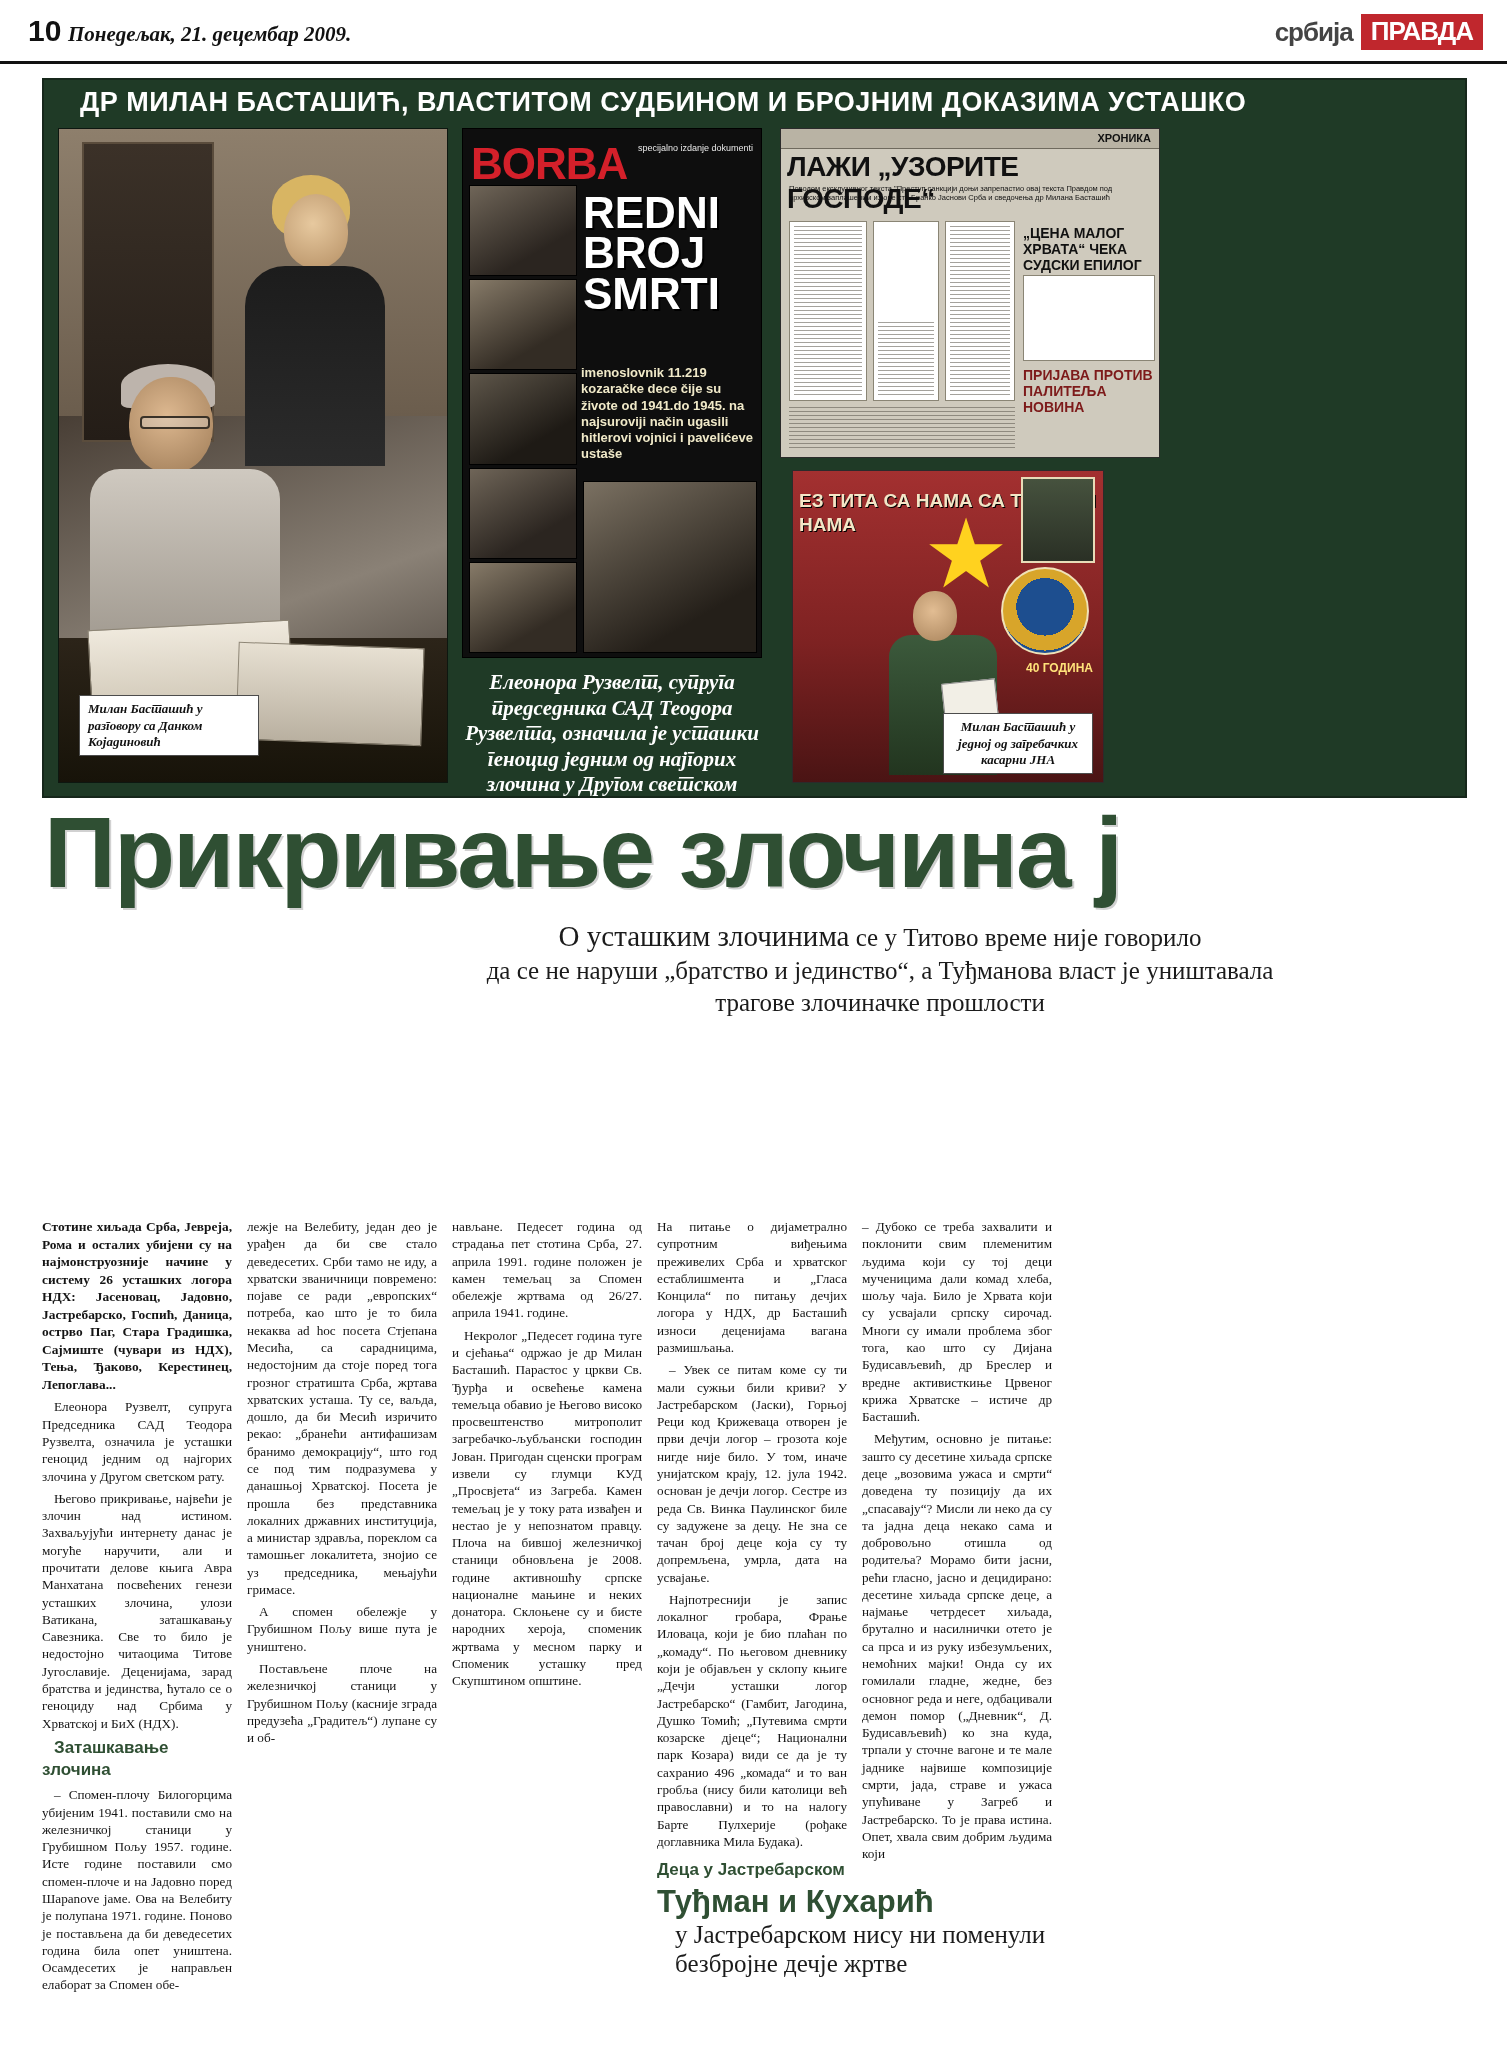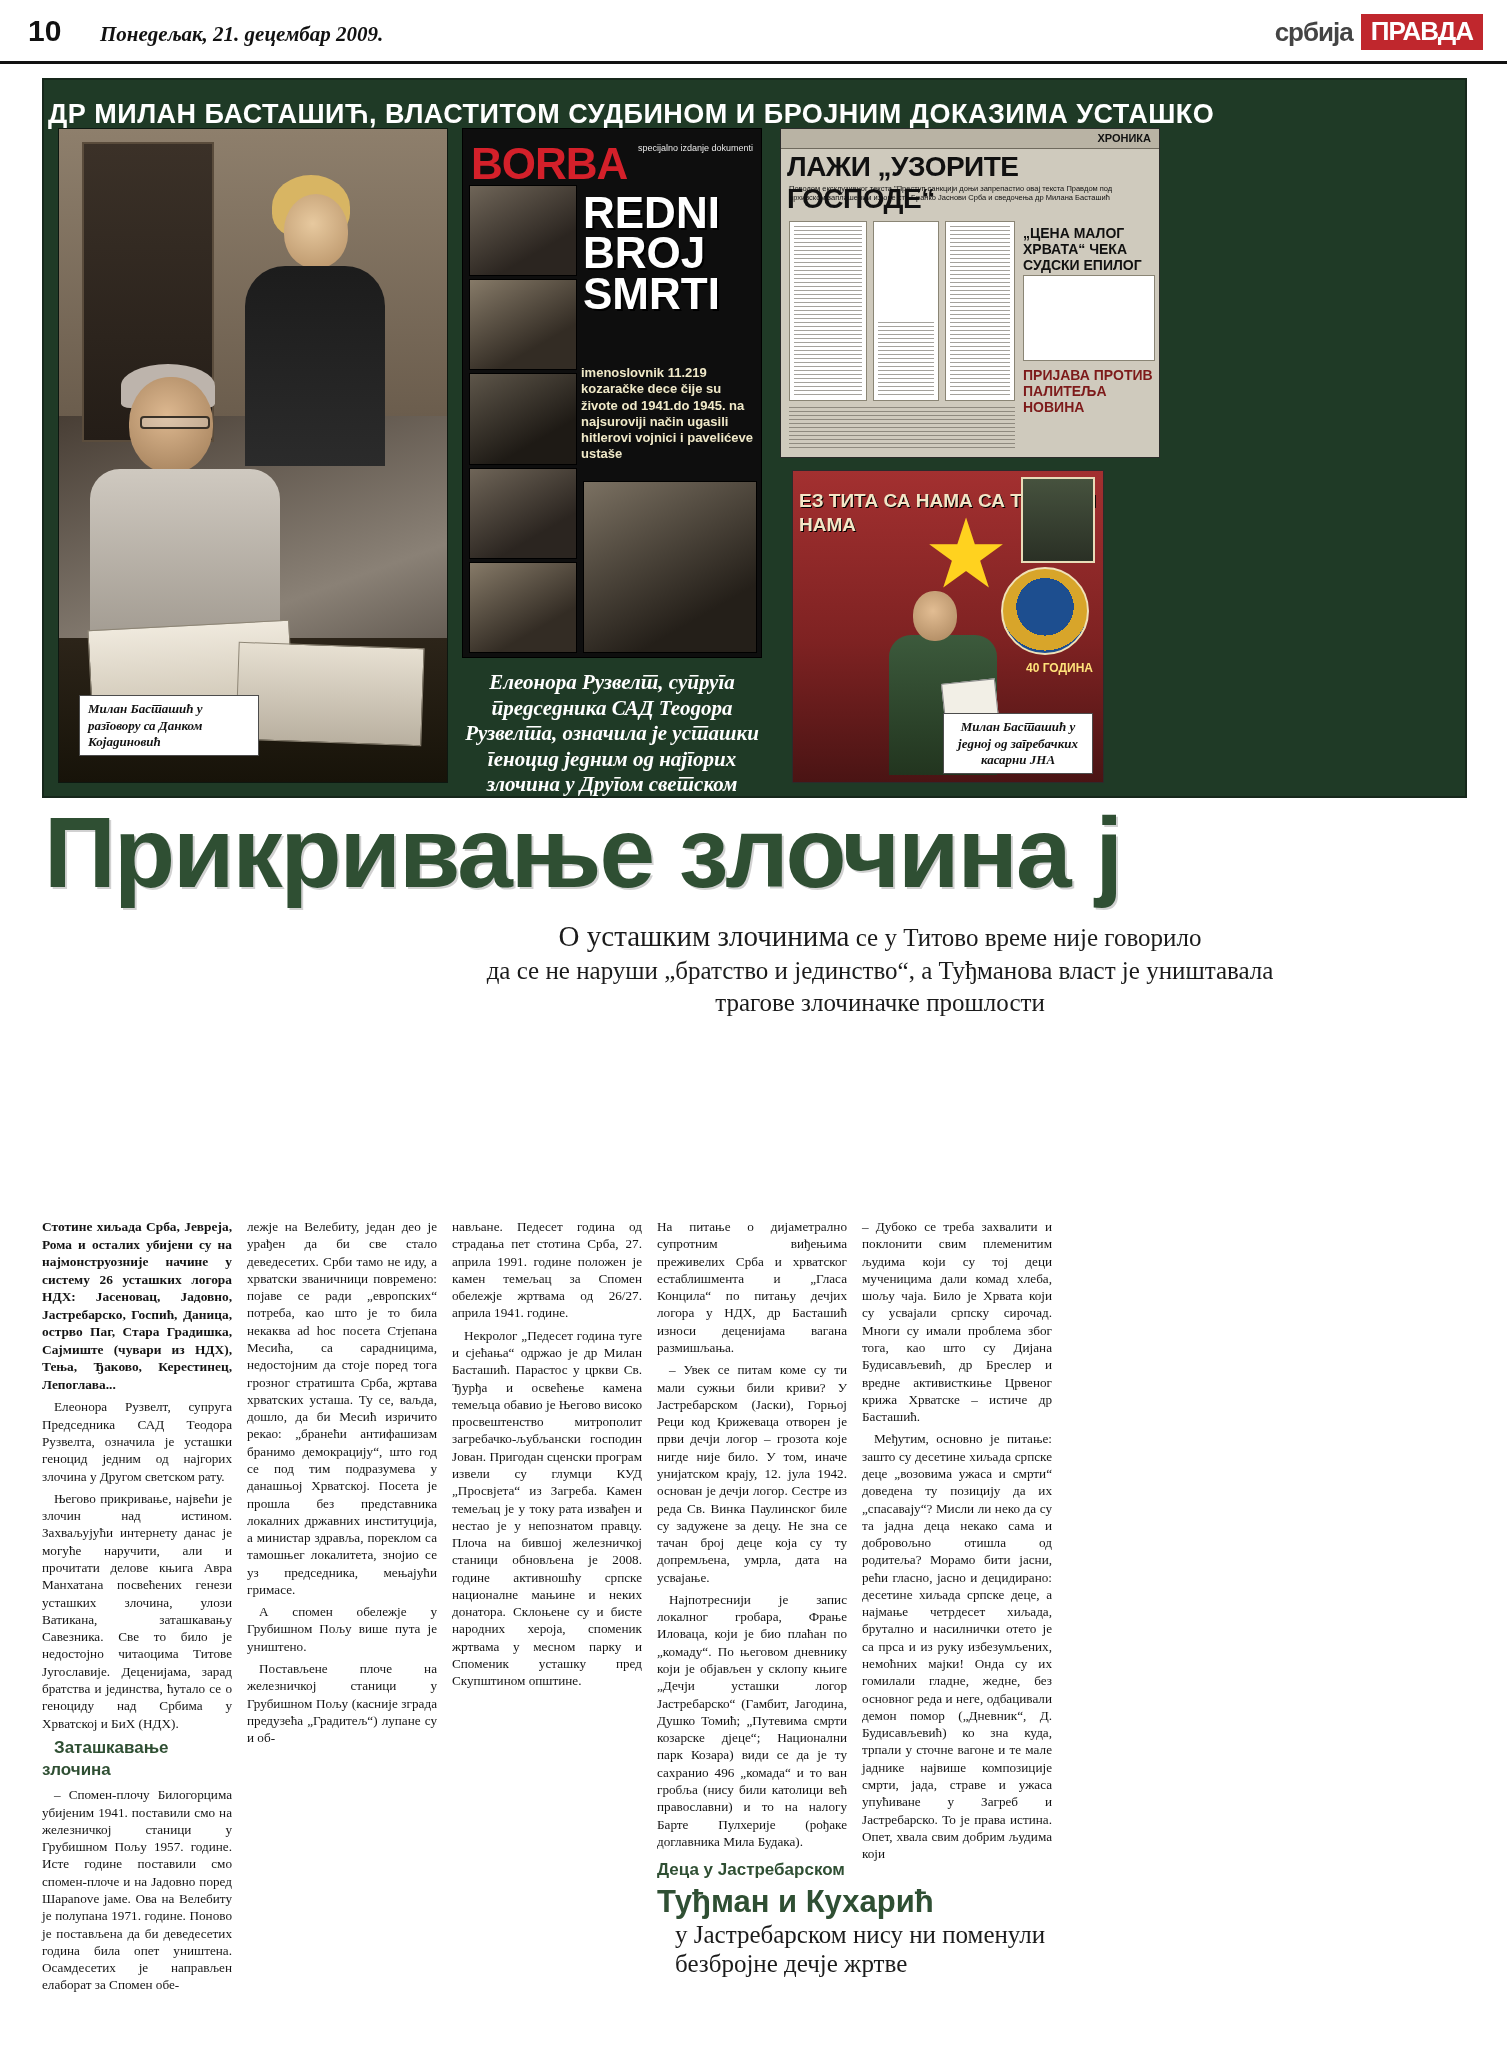--- a/index.html
+++ b/index.html
@@ -32,21 +32,20 @@
     color: #111;
   }
   .masthead-date {
     position: absolute;
     left: 68px; top: 22px;
     font-family: "Liberation Serif", serif;
     font-style: italic;
     font-weight: bold;
     font-size: 21px;
     color: #111;
-    margin-left: 32px;
   }
   .brand {
     position: absolute;
     right: 24px; top: 14px;
     display: flex; align-items: center; gap: 8px;
   }
   .brand-srbija {
     font-family: "Liberation Sans", sans-serif;
     font-weight: bold;
     font-size: 26px;
@@ -66,24 +65,24 @@
   
   .photoblock {
     position: absolute;
     left: 42px; top: 78px;
     width: 1425px; height: 720px;
     background: #1f3a26;
     border: 2px solid #16271b;
   }
   .kicker {
     position: absolute;
-    left: 0; top: 12px;
+    left: 0; top: 0;
     width: 100%; height: 44px;
     line-height: 44px;
-    padding-left: 4px;
+    padding-left: 36px;
     font-family: "Liberation Sans", sans-serif;
     font-weight: bold;
     font-size: 27px;
     color: #ffffff;
     white-space: nowrap;
     overflow: hidden;
     letter-spacing: 0.5px;
   }
 
   .ph { position: absolute; overflow: hidden; }

